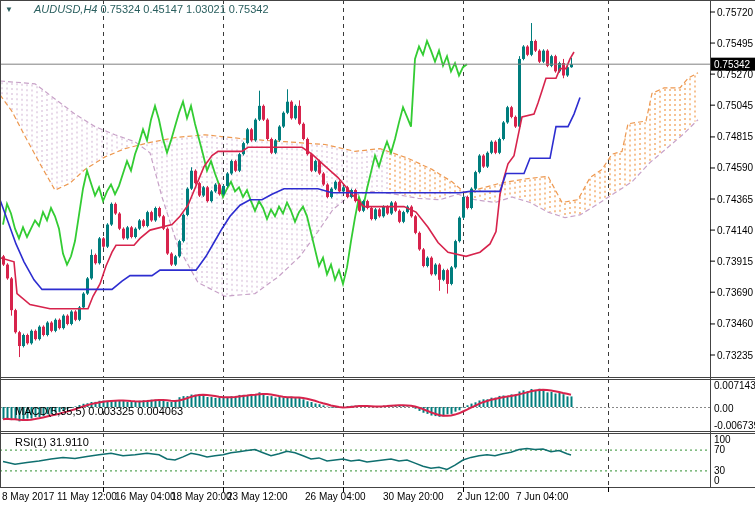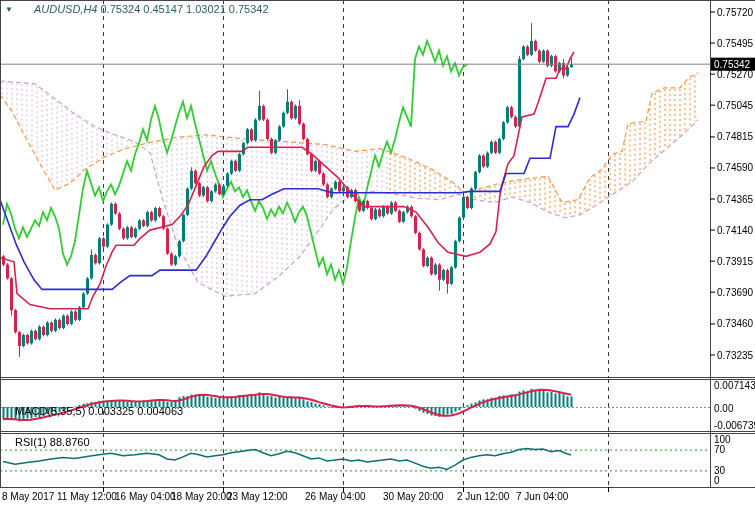--- a/index.html
+++ b/index.html
@@ -686,15 +686,15 @@
         <text x="383" y="500" font-size="10" fill="#000">30 May 20:00</text>
         <text x="457" y="500" font-size="10" fill="#000">2 Jun 12:00</text>
         <text x="516" y="500" font-size="10" fill="#000">7 Jun 04:00</text>
       </g>
     </svg>
 
 <div id="hdr" class="ovl" style="color: rgb(42, 95, 95);"><span class="tri">▼</span><span class="sym">AUDUSD,H4</span><span class="v">0.75324</span><span class="v">0.45147</span><span class="v">1.03021</span><span class="v">0.75342</span></div>
 
 <div id="macdlbl" class="ovl"><span>MACD(5,35,5)</span> <span>0.003325</span> <span>0.004063</span></div>
 
-<div id="rsilbl" class="ovl"><span>RSI(1)</span> <span>88.8760</span></div>
+<div id="rsilbl" class="ovl"><span>RSI(1)</span> <span>31.9110</span></div>
 
 </div>
 
 </body></html>

